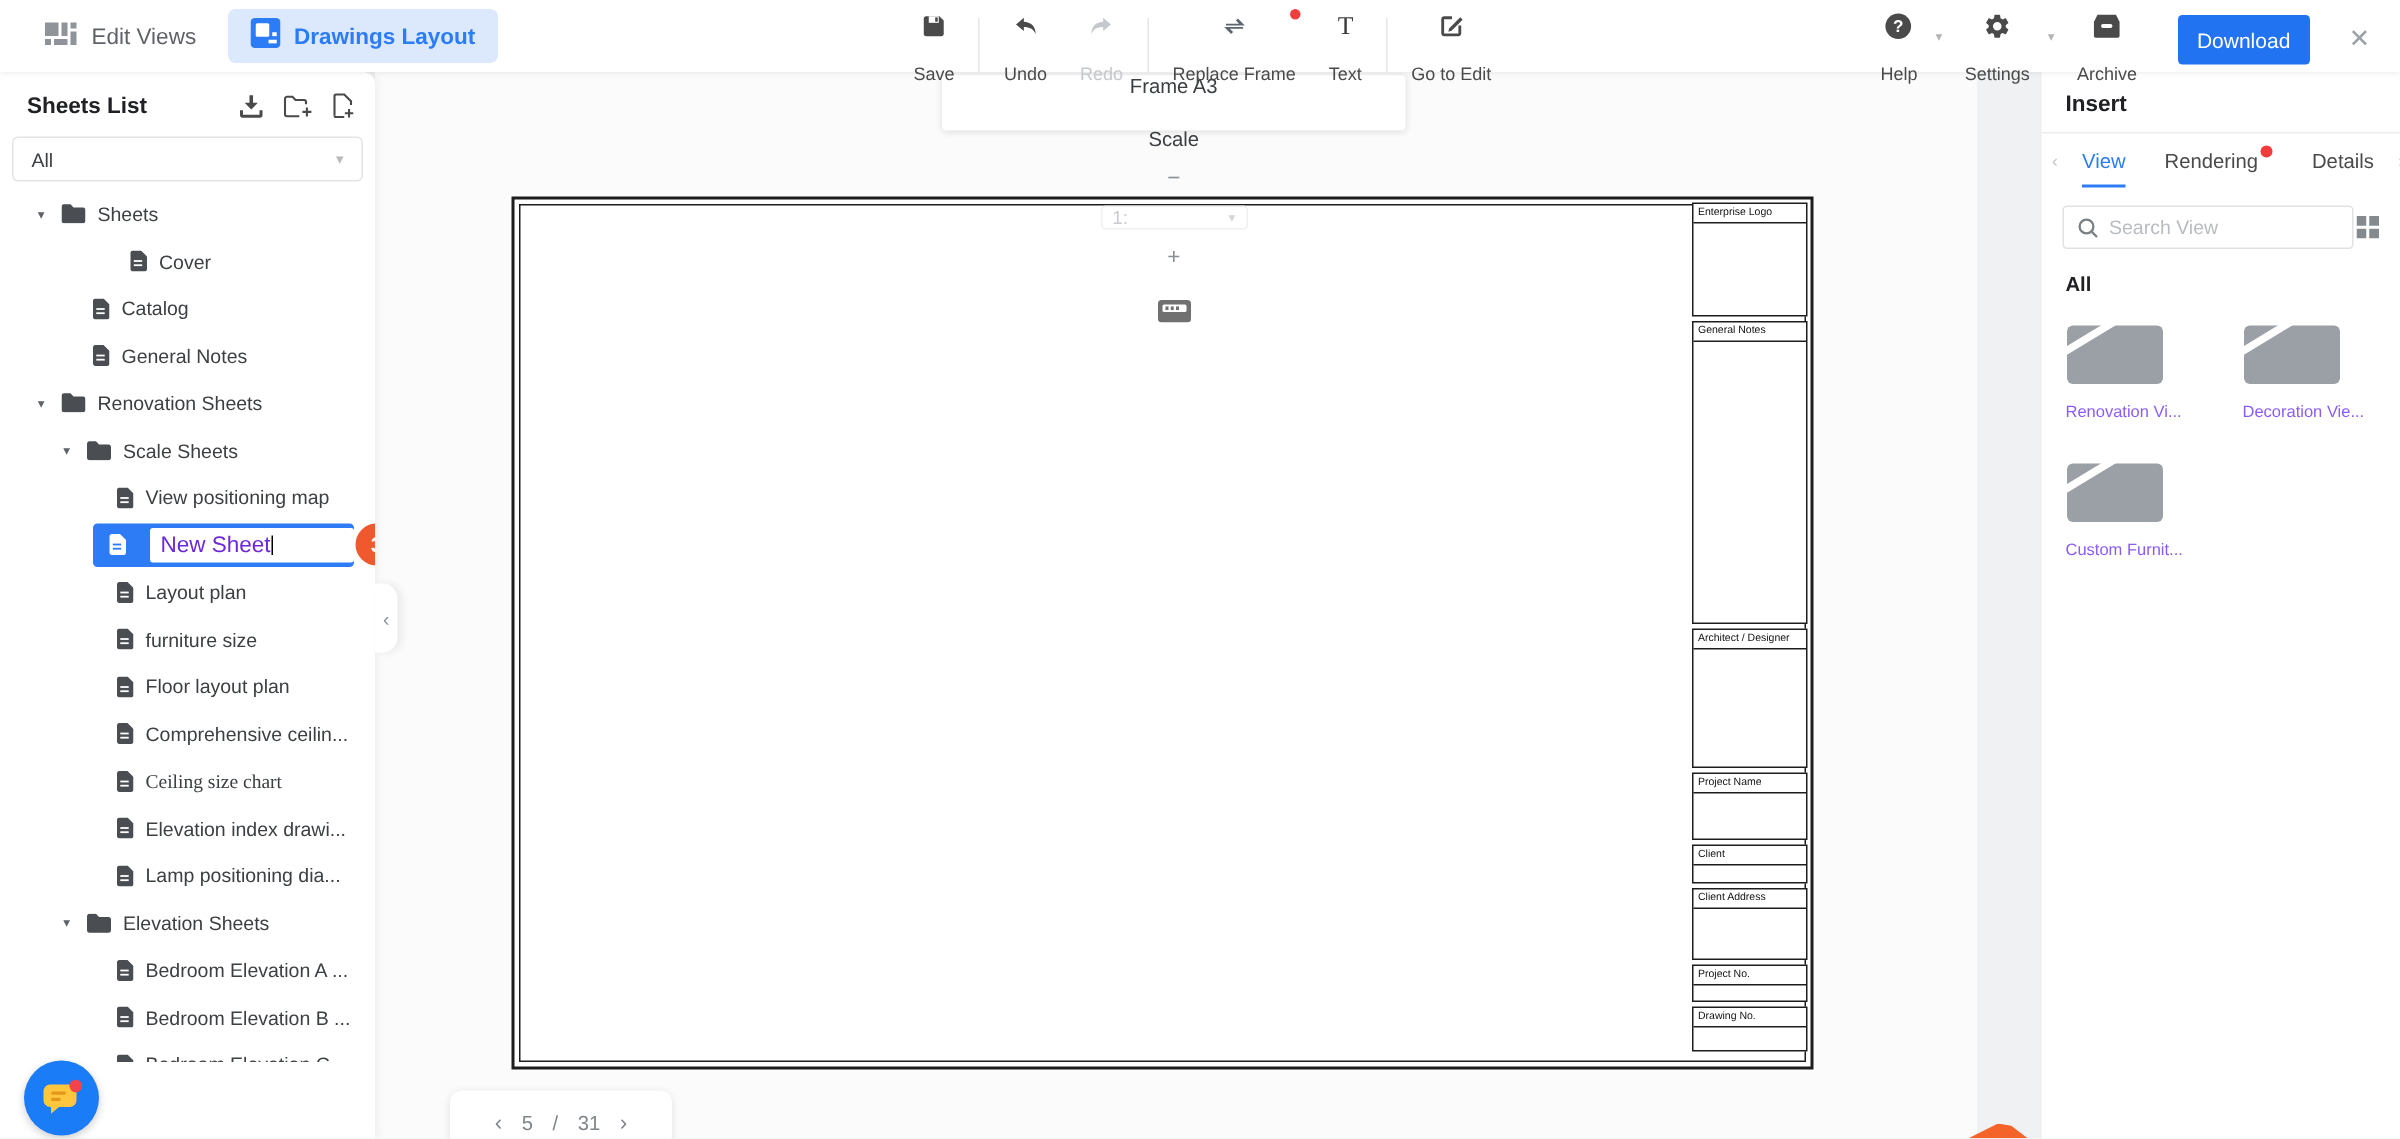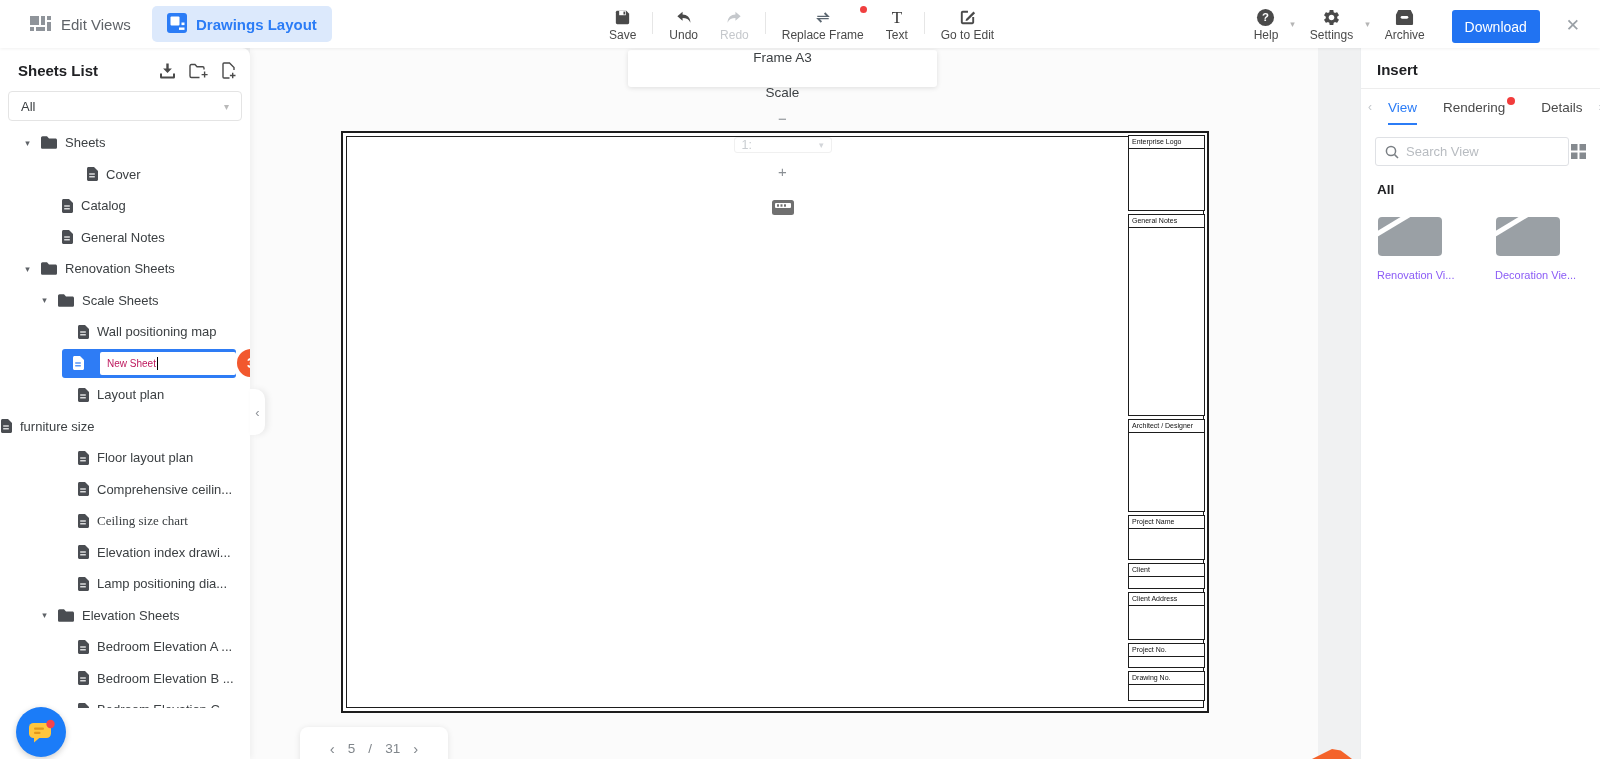--- a/index.html
+++ b/index.html
@@ -11,21 +11,21 @@
             box-shadow:0 1px 3px rgba(0,0,0,.06); z-index:40; }
   .tab-edit-views { position:absolute; left:30px; top:7px; height:34px; display:flex; align-items:center;
             gap:9px; color:#5f6368; font-size:15px; cursor:pointer; }
   .tab-drawings { position:absolute; left:152px; top:6px; height:36px; padding:0 15px; background:#dce9fc;
             border-radius:5px; display:flex; align-items:center; gap:9px; color:#2b7cf6; font-size:15px;
             font-weight:bold; cursor:pointer; }
   .toolgroup { position:absolute; left:598px; top:4px; display:flex; align-items:stretch; }
   .tool { display:flex; flex-direction:column; align-items:center; padding:3px 11px 0; font-size:12px;
             color:#4a4a4a; cursor:pointer; position:relative; }
   .tool .ticon20 { height:21px; display:flex; align-items:center; }
-  .tool .tlabel { margin-top:0; white-space:nowrap; }
+  .tool .tlabel { margin-top:14px; white-space:nowrap; }
   .tool.disabled { color:#c5c8cc; }
   .vsep { width:1px; background:#e6e6e6; margin:8px 5px; }
   .reddot-abs { position:absolute; right:8px; top:2px; width:7px; height:7px; border-radius:50%; background:#f03f3f; }
   .topright { position:absolute; right:20px; top:4px; display:flex; align-items:flex-start; }
   .mini-caret { font-size:9px; color:#b5b5b5; margin:15px 4px 0 1px; }
   .dl-btn { margin:6px 0 0 16px; width:88px; height:33px; background:#2173f2; color:#fff; border-radius:3px;
             display:flex; align-items:center; justify-content:center; font-size:14px; cursor:pointer; }
   .close-x { margin:11px 0 0 26px; font-size:17px; color:#9aa0a6; cursor:pointer; }
 
   
@@ -38,22 +38,22 @@
   .select-all { margin:12px 8px 0; height:30px; border:1px solid #e4e4e4; border-radius:4px; display:flex;
             align-items:center; padding:0 12px; font-size:13px; color:#3c4043; background:#fff; cursor:pointer; }
   .select-all .sel-caret { margin-left:auto; color:#b9b9b9; font-size:10px; }
   .tree { margin-top:6px; overflow:hidden; height:581px; }
   .tree-row { height:31.5px; display:flex; align-items:center; font-size:13px; color:#3c4043;
             position:relative; cursor:pointer; white-space:nowrap; }
   .caret { width:11px; font-size:9px; color:#5f6368; text-align:center; margin-right:8px; flex:none; }
   .ticon { display:flex; margin-right:8px; flex:none; }
   .edit-box { position:absolute; left:62px; top:1px; width:174px; height:29px; background:#2e7cf5;
             border-radius:3px; display:flex; align-items:center; padding-left:10px; gap:8px; }
-  .rename-input { width:152px; height:23px; background:#fff; border-radius:2px; font-size:10px;
-            color:#be185d; display:flex; align-items:center; padding:0 7px; }
+  .rename-input { width:152px; height:23px; background:#fff; border-radius:2px; font-size:15px;
+            color:#6d28d9; display:flex; align-items:center; padding:0 7px; }
   .tcaret { width:1px; height:13px; background:#000; margin-left:1px; }
   .step-badge { position:absolute; left:237px; top:1.5px; width:28px; height:28px; border-radius:50%;
             background:#f2582e; color:#fff; font-size:14px; font-weight:bold; display:flex;
             align-items:center; justify-content:center; z-index:30; }
   .collapse-handle { position:absolute; left:250px; top:389px; width:15px; height:46px; background:#fff;
             border-radius:0 10px 10px 0; box-shadow:3px 0 6px rgba(0,0,0,.07); display:flex;
             align-items:center; justify-content:center; color:#8f9399; font-size:13px; z-index:6; cursor:pointer; }
   .chat-bubble { position:absolute; left:16px; top:707px; width:50px; height:50px; border-radius:50%;
             background:#1b7cf8; display:flex; align-items:center; justify-content:center; z-index:35;
             box-shadow:0 2px 6px rgba(0,0,0,.2); cursor:pointer; }
@@ -385,21 +385,21 @@
         <span>Scale Sheets</span>
       </div>
       <div class="tree-row" style="padding-left: 77px;">
         <span class="ticon">
           <svg width="12" height="14" viewBox="0 0 12 14">
             <path d="M1 1.5 C1 .7 1.7 0 2.5 0 H8 L12 4 V12.5 c0 .8-.7 1.5-1.5 1.5 h-8 C1.7 14 1 13.3 1 12.5 Z" fill="#4a4d52"></path>
             <rect x="3.2" y="6.4" width="5.6" height="1.2" fill="#ffffff"></rect>
             <rect x="3.2" y="9.2" width="5.6" height="1.2" fill="#ffffff"></rect>
           </svg>
         </span>
-        <span>Wall positioning map</span>
+        <span>View positioning map</span>
       </div>
       <div class="tree-row" style="padding-left: 77px;">
         <div class="edit-box">
           <span class="ticon">
             <svg width="12" height="14" viewBox="0 0 12 14">
               <path d="M1 1.5 C1 .7 1.7 0 2.5 0 H8 L12 4 V12.5 c0 .8-.7 1.5-1.5 1.5 h-8 C1.7 14 1 13.3 1 12.5 Z" fill="#ffffff"></path>
               <rect x="3.2" y="6.4" width="5.6" height="1.2" fill="#2e7cf5"></rect>
               <rect x="3.2" y="9.2" width="5.6" height="1.2" fill="#2e7cf5"></rect>
             </svg>
           </span>
@@ -413,21 +413,21 @@
       <div class="tree-row" style="padding-left: 77px;">
         <span class="ticon">
           <svg width="12" height="14" viewBox="0 0 12 14">
             <path d="M1 1.5 C1 .7 1.7 0 2.5 0 H8 L12 4 V12.5 c0 .8-.7 1.5-1.5 1.5 h-8 C1.7 14 1 13.3 1 12.5 Z" fill="#4a4d52"></path>
             <rect x="3.2" y="6.4" width="5.6" height="1.2" fill="#ffffff"></rect>
             <rect x="3.2" y="9.2" width="5.6" height="1.2" fill="#ffffff"></rect>
           </svg>
         </span>
         <span>Layout plan</span>
       </div>
-      <div class="tree-row" style=" text-align: center;">
+      <div class="tree-row" style="padding-left: 77px; text-align: center;">
         <span class="ticon">
           <svg width="12" height="14" viewBox="0 0 12 14">
             <path d="M1 1.5 C1 .7 1.7 0 2.5 0 H8 L12 4 V12.5 c0 .8-.7 1.5-1.5 1.5 h-8 C1.7 14 1 13.3 1 12.5 Z" fill="#4a4d52"></path>
             <rect x="3.2" y="6.4" width="5.6" height="1.2" fill="#ffffff"></rect>
             <rect x="3.2" y="9.2" width="5.6" height="1.2" fill="#ffffff"></rect>
           </svg>
         </span>
         <span>furniture size</span>
       </div>
       <div class="tree-row" style="padding-left: 77px;">
@@ -588,14 +588,23 @@
       </div>
       <div class="folder-card">
         <span style="display: flex;">
           <svg width="66" height="46" viewBox="0 0 66 46">
             <rect x="1" y="6" width="64" height="39" rx="4" fill="#9aa0a5"></rect>
             <line x1="-3" y1="25" x2="35" y2="2" stroke="#fff" stroke-width="5"></line>
           </svg>
         </span>
         <div class="fname">Decoration Vie...</div>
       </div>
+      <div class="folder-card">
+        <span style="display: flex;">
+          <svg width="66" height="46" viewBox="0 0 66 46">
+            <rect x="1" y="6" width="64" height="39" rx="4" fill="#9aa0a5"></rect>
+            <line x1="-3" y1="25" x2="35" y2="2" stroke="#fff" stroke-width="5"></line>
+          </svg>
+        </span>
+        <div class="fname">Custom Furnit...</div>
+      </div>
     </div>
 </div>
 
 </body></html>

